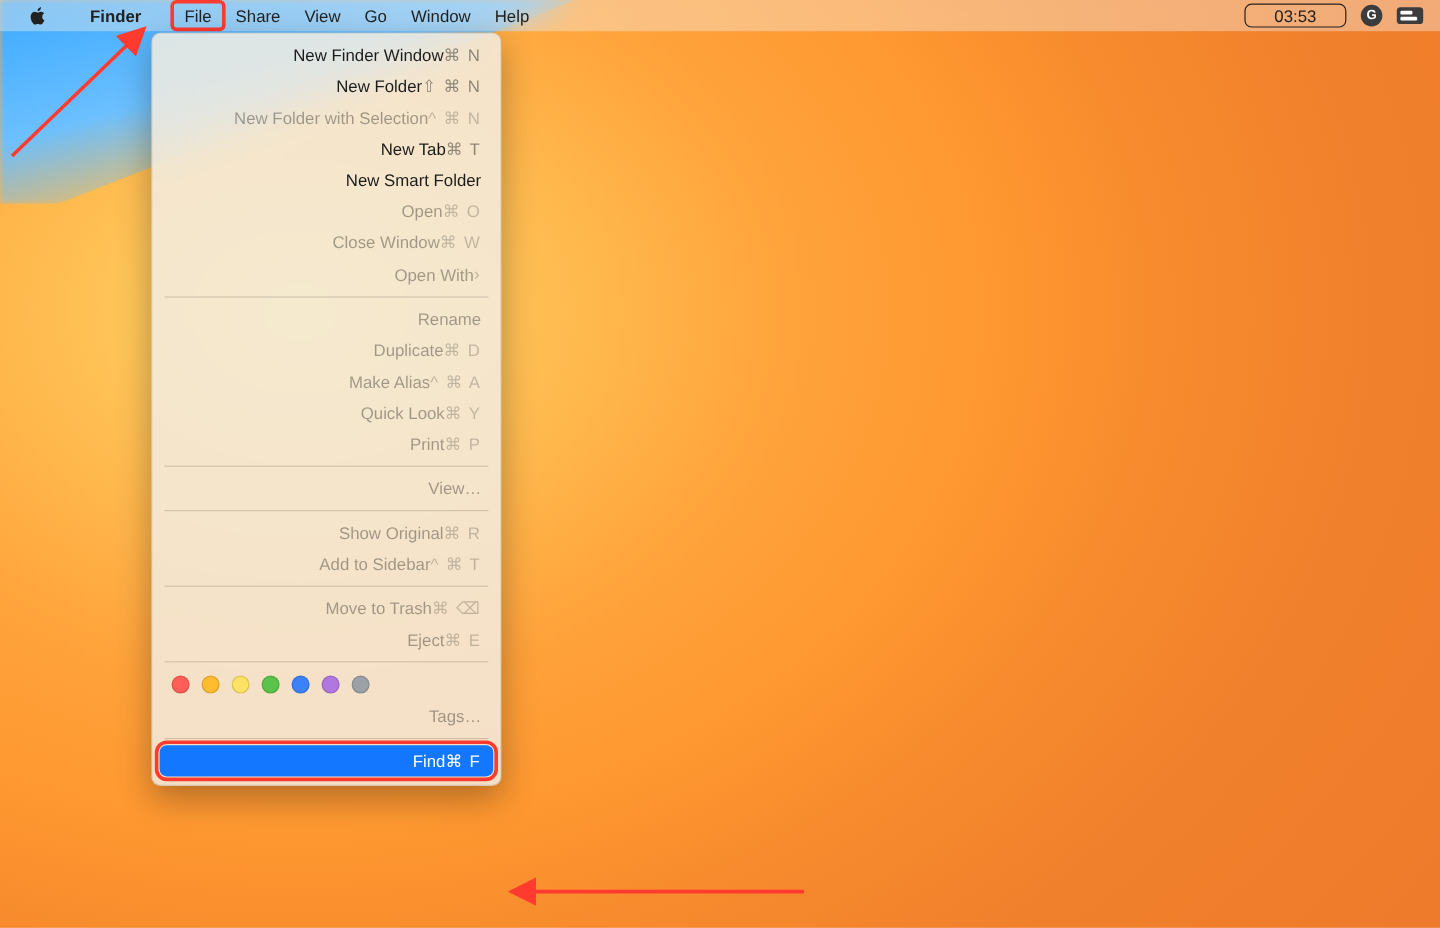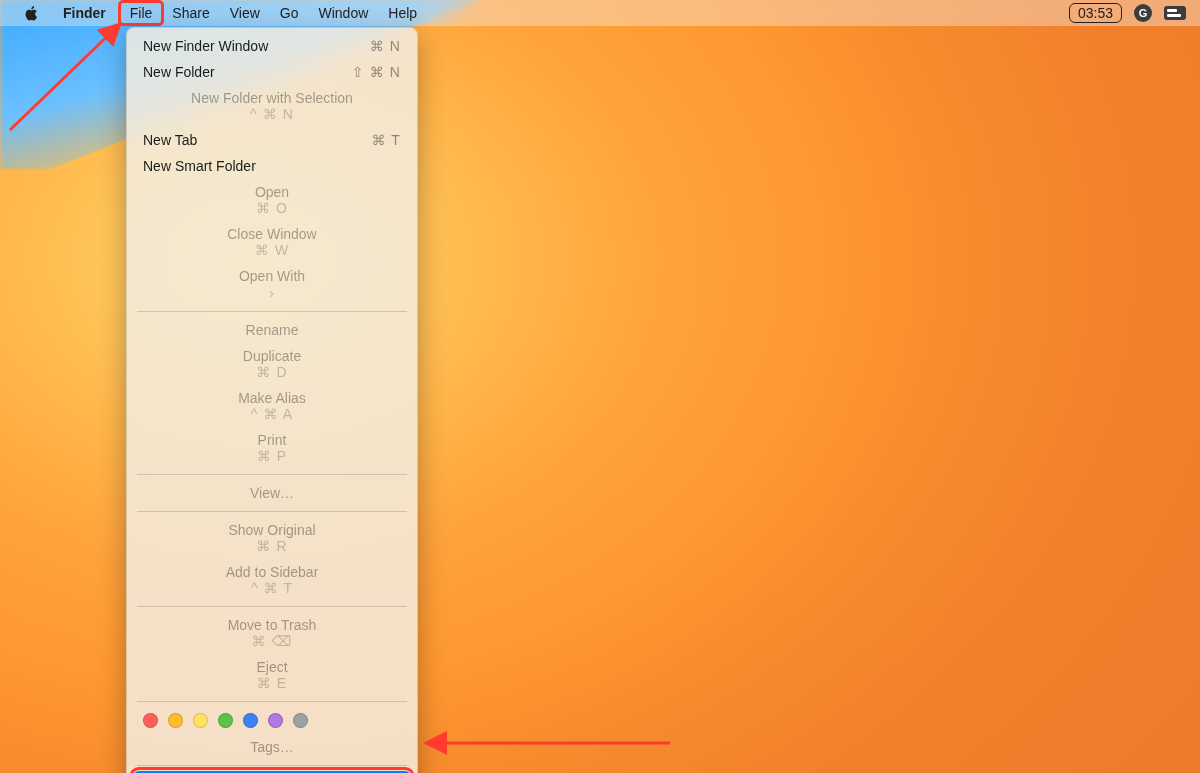--- a/index.html
+++ b/index.html
@@ -17,61 +17,61 @@
     background:linear-gradient(165deg,#3aa9ff 0%,#6cc0ff 40%,rgba(255,204,100,0) 72%);
     clip-path:polygon(0 0,100% 0,10% 100%,0 100%);
     filter:blur(2px);
   }
 
   
   #menubar{ position:absolute; top:0; left:0; right:0; height:26px;
     display:flex; align-items:center; padding:0 14px 0 14px;
     background:rgba(245,241,236,.40); backdrop-filter:blur(10px);
     font-size:14px; }
-  #menubar .left, #menubar .right{ display:flex; align-items:center; gap:4px; }
+  #menubar .left, #menubar .right{ display:flex; align-items:center; gap:16px; }
   #menubar .right{ margin-left:auto; gap:12px; }
   .mb-item{ padding:3px 10px; border-radius:4px; white-space:nowrap;
     color:#222; }
   .mb-item.strong{ font-weight:700; }
   .mb-item.file-hl{ outline:3px solid #ff3b30; outline-offset:-1px;
     border-radius:3px; }
   #apple-logo svg{ display:block; }
 
-  .clock-pill{ border:1.5px solid #222; border-radius:6px; padding:1px 8px;
+  .clock-pill{ border:1.5px solid #222; border-radius:6px; padding:1px 24px;
     font-variant-numeric:tabular-nums; }
   .circle-icon{ width:18px; height:18px; border-radius:50%; background:#3c3c3c;
     display:flex; align-items:center; justify-content:center; color:#fff;
     font-weight:700; font-size:11px; }
   .cc-icon{ width:22px; height:14px; border-radius:3px; background:#3c3c3c;
     position:relative; }
   .cc-icon:before, .cc-icon:after{ content:""; position:absolute;
     background:#fff; height:3px; border-radius:1px; }
   .cc-icon:before{ top:3px; left:3px; width:10px; }
   .cc-icon:after { top:8px; left:3px; width:14px; }
 
   
   #dropdown{ position:absolute; top:27px; left:126px; width:292px;
     background:rgba(243,236,224,.85); backdrop-filter:blur(14px);
     border:1px solid rgba(0,0,0,.12); border-radius:8px;
     box-shadow:0 10px 28px rgba(0,0,0,.30); padding:5px 0; }
-  .mi{ display:flex; align-items:center; justify-content:space-between;
+  .mi{ display:flex; align-items:center; justify-content:flex-end;
     padding:5px 16px; font-size:14px; min-height:26px; }
   .mi .sc{ color:rgba(0,0,0,.42); letter-spacing:.08em;
     font-variant-numeric:tabular-nums; white-space:nowrap; }
-  .mi.disabled{ color:rgba(0,0,0,.35);flex-direction:column; }
+  .mi.disabled{ color:rgba(0,0,0,.35); }
   .mi.disabled .sc{ color:rgba(0,0,0,.22); }
   .mi.chevron .sc{ font-size:15px; }
   .sep{ height:1px; margin:5px 10px; background:rgba(0,0,0,.15); }
   .tag-row{ padding:6px 16px; display:flex; gap:10px; }
   .tag-dot{ width:15px; height:15px; border-radius:50%;
     box-shadow:inset 0 0 0 1px rgba(0,0,0,.15); }
 
   .mi.selected{ margin:0 6px 2px; padding:5px 10px; border-radius:6px;
     background:#1477ff; color:#fff;
-    outline:3px solid #ff3b30; outline-offset:1px;flex-direction:column; }
+    outline:3px solid #ff3b30; outline-offset:1px; }
   .mi.selected .sc{ color:#fff; }
 
   
   .arrow{ position:absolute; pointer-events:none; }
 </style>
 </head>
 <body>
 
 <div id="desktop">
   <div id="blue-corner"></div>
@@ -134,20 +134,24 @@
     </div>
     <div class="mi disabled">
       <span>Duplicate</span>
       <span class="sc">⌘ D</span>
     </div>
     <div class="mi disabled">
       <span>Make Alias</span>
       <span class="sc">^ ⌘ A</span>
     </div>
     <div class="mi disabled">
+      <span>Quick Look</span>
+      <span class="sc">⌘ Y</span>
+    </div>
+    <div class="mi disabled">
       <span>Print</span>
       <span class="sc">⌘ P</span>
     </div>
     <div class="sep"></div>
     <div class="mi disabled">
       <span>View…</span>
       <span class="sc"></span>
     </div>
     <div class="sep"></div>
     <div class="mi disabled">

